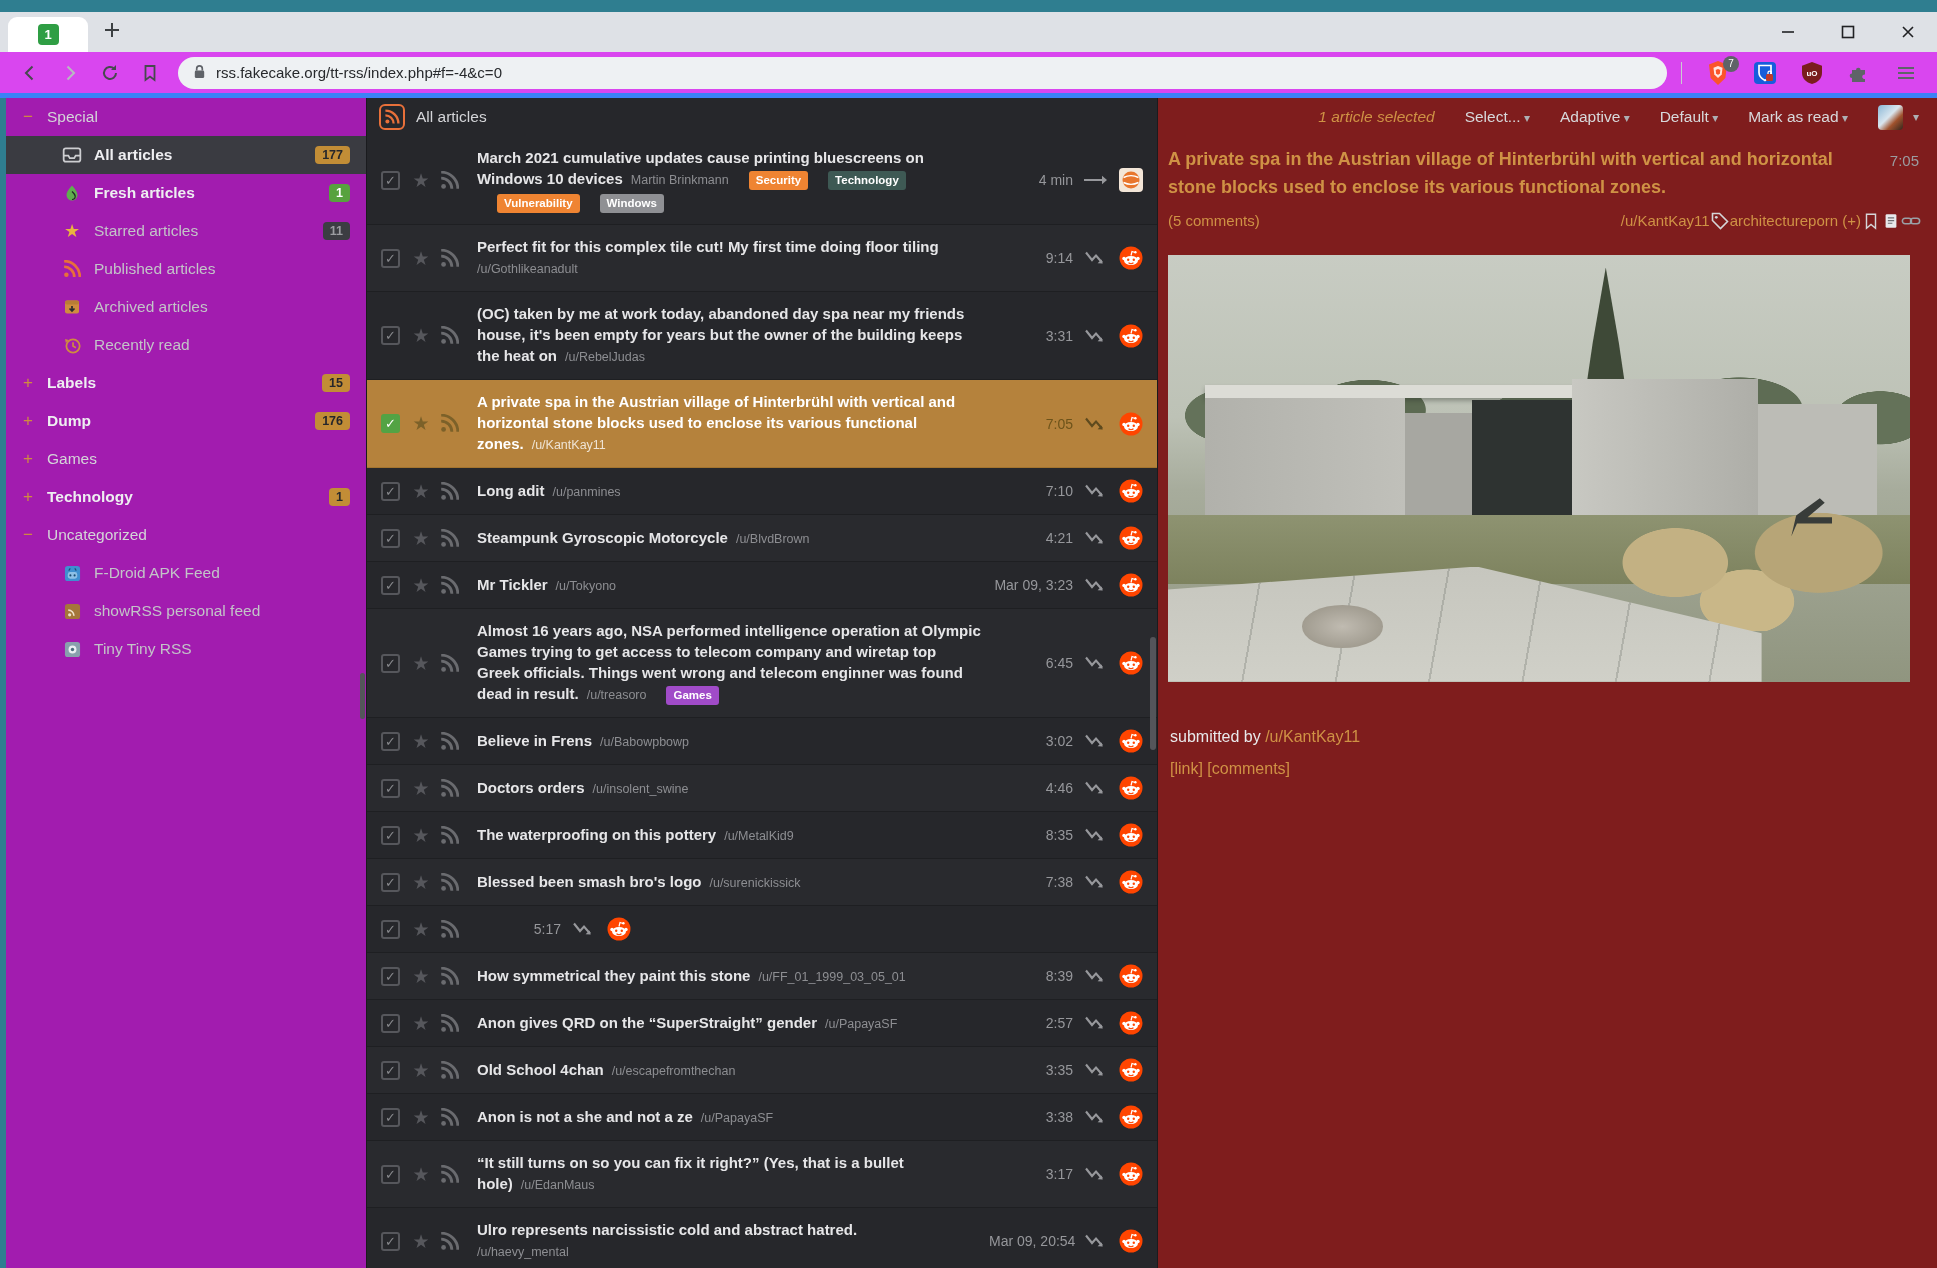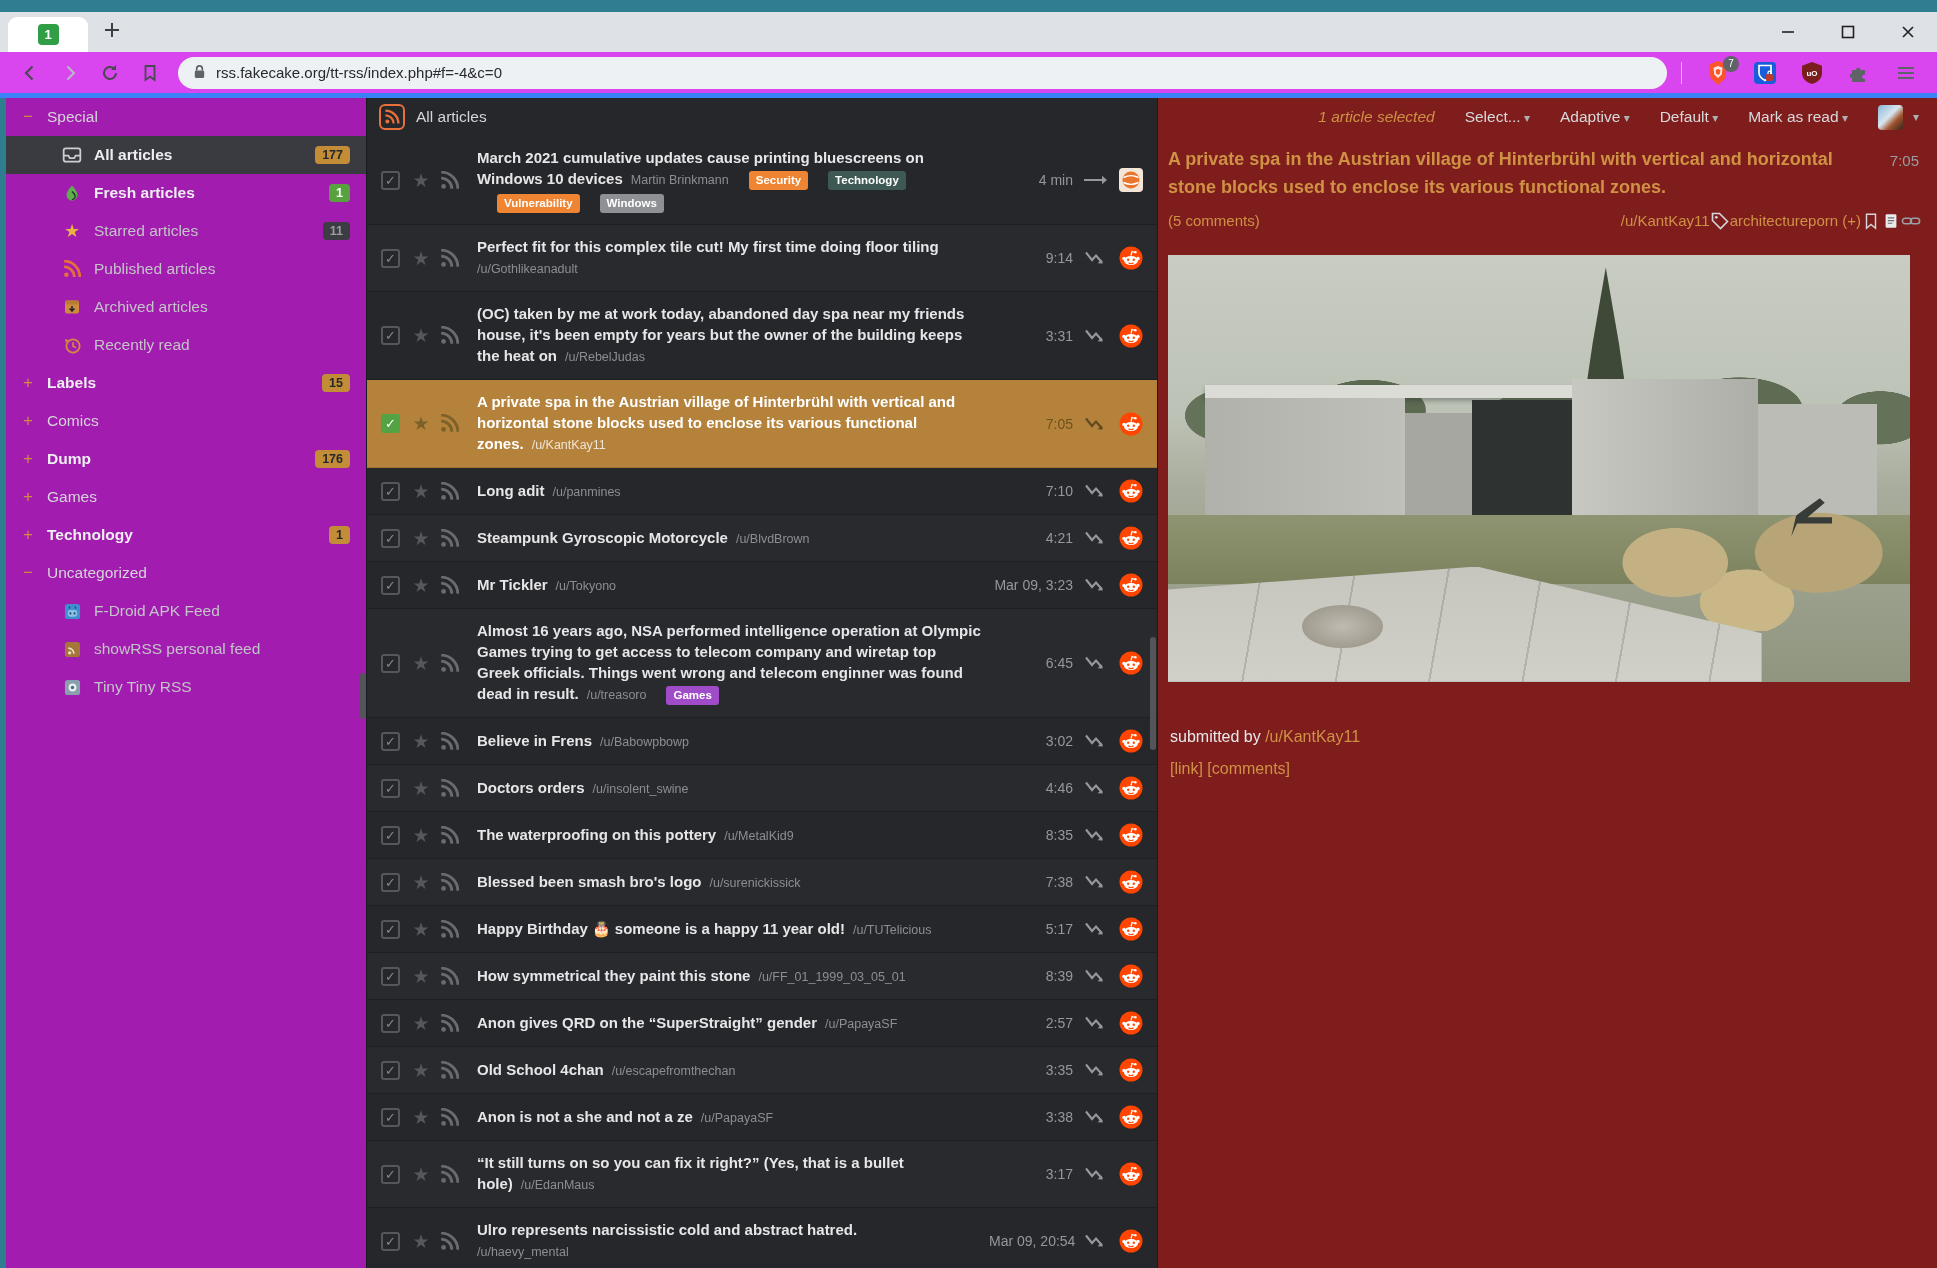--- a/index.html
+++ b/index.html
@@ -280,24 +280,20 @@
             </svg>
           </span>
         <span class="slabel">Recently read</span>
       </div>
 
       <div class="srow bold">
         <span class="exp plus"></span>
         <span class="slabel hlabel">Labels</span>
         <span class="count">15</span>
       </div>
-      <div class="srow">
-        <span class="exp plus"></span>
-        <span class="hlabel">Comics</span>
-      </div>
       <div class="srow bold">
         <span class="exp plus"></span>
         <span class="slabel hlabel">Dump</span>
         <span class="count">176</span>
       </div>
       <div class="srow">
         <span class="exp plus"></span>
         <span class="hlabel">Games</span>
       </div>
       <div class="srow bold">
@@ -723,21 +719,20 @@
 
     </span>
   </div>
           <div class="row">
     <span class="cb"></span>
     <span class="rowstar"></span>
     <svg class="rowrss" viewBox="0 0 16 16">
               <circle cx="3" cy="13" r="2" fill="currentColor"></circle>
               <path d="M1 6a9 9 0 0 1 9 9M1 1a14 14 0 0 1 14 14" fill="none" stroke="currentColor" stroke-width="2.4"></path>
             </svg>
-    <span class="content"><span class="title">Happy Birthday 🎂 someone is a happy 11 year old!</span><span class="author">/u/TUTelicious</span></span>
     <span class="time">5:17</span>
     <span class="trend">
 
       <svg class="trend-zig" width="22" height="16" viewBox="0 0 22 16">
                 <path d="M2 2.5l6 7.5 4-4.5 6 7" fill="none" stroke="currentColor" stroke-width="2.1"></path>
                 <path d="M18.8 13.6l-5.2-.4 3.9-3.6z" fill="currentColor"></path>
               </svg>
     </span>
     <span class="fav">
       <svg class="fav-reddit" width="24" height="24" viewBox="0 0 24 24">

